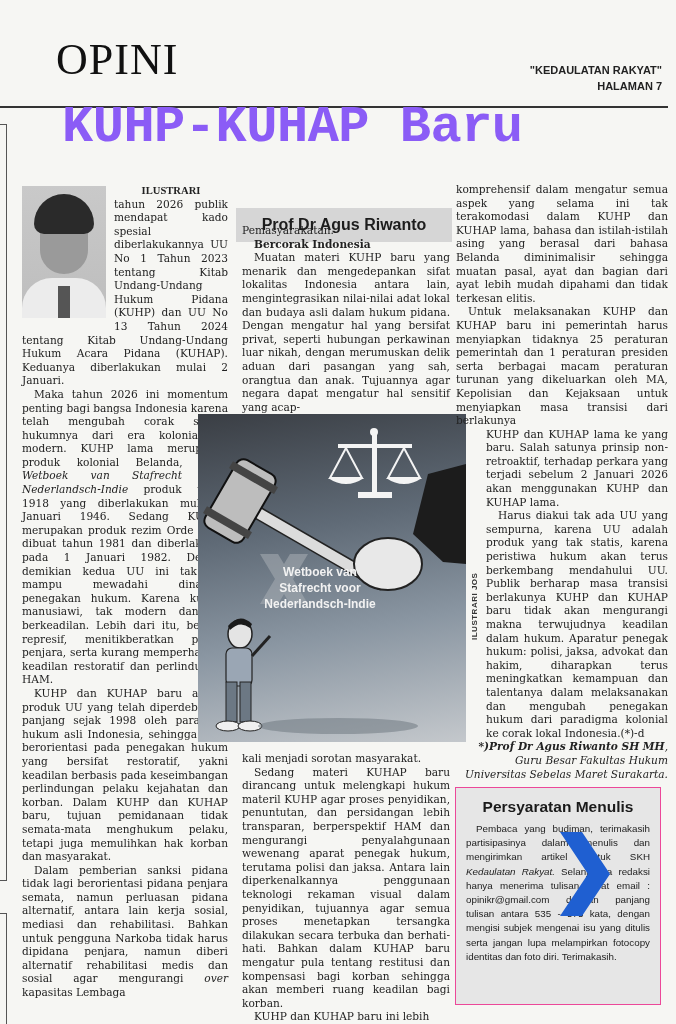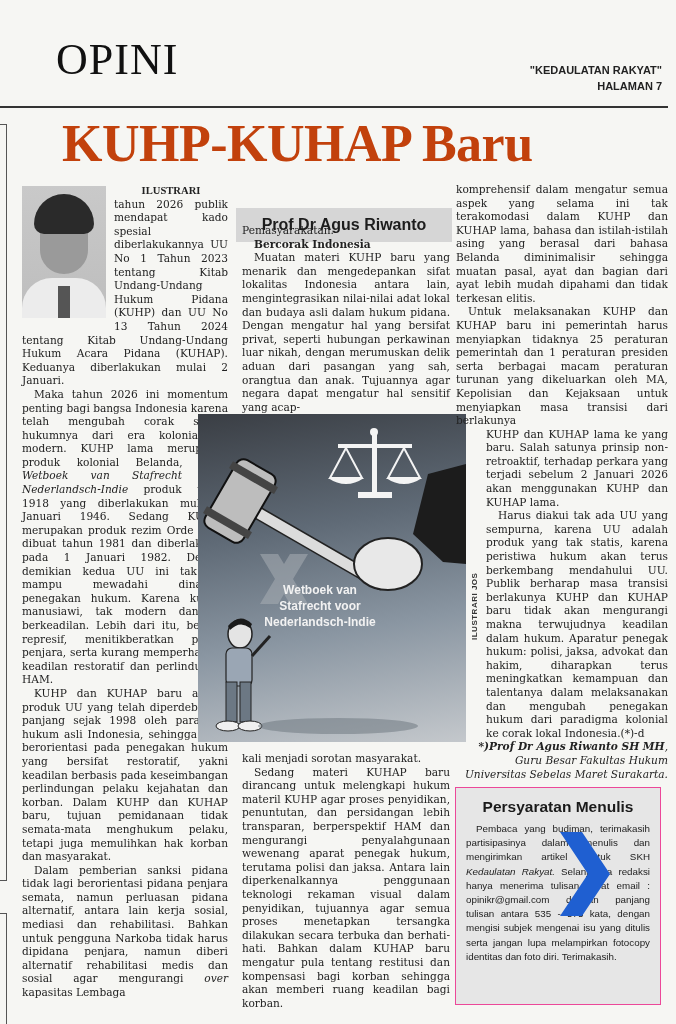--- a/index.html
+++ b/index.html
@@ -3,21 +3,21 @@
 <meta charset="utf-8">
 <style>
   * { margin: 0; padding: 0; box-sizing: border-box; }
   html, body { width: 676px; height: 1024px; background: #f6f6f3; overflow: hidden; }
   body { position: relative; font-family: "DejaVu Serif", serif; color: #1a1a1a; }
 
   .masthead-title { position: absolute; left: 56px; top: 30px; font-family: "Liberation Serif", serif; font-size: 44px; line-height: 60px; letter-spacing: 1px; color: #111; }
   .masthead-pub { position: absolute; right: 14px; top: 62px; text-align: right; font-family: "Liberation Sans", sans-serif; font-weight: bold; font-size: 11px; line-height: 16px; color: #222; }
   .masthead-rule { position: absolute; left: 0; right: 8px; top: 106px; height: 2px; background: #333; }
 
-  .headline { position: absolute; left: 62px; top: 118px; font-family: Liberation Serif, serif; font-weight: bold; font-size: 52px; line-height: 52px; color: #c2410c; letter-spacing: -0.5px; }
+  .headline { position: absolute; left: 62px; top: 102px; font-family: Liberation Mono, monospace; font-weight: bold; font-size: 52px; line-height: 52px; color: #8b5cf6; letter-spacing: -0.5px; }
 
   .left-frame-top { position: absolute; left: 0; top: 124px; width: 7px; height: 757px; border: 1px solid #555; border-left: none; }
   .left-frame-bottom { position: absolute; left: 0; top: 913px; width: 7px; height: 120px; border: 1px solid #555; border-left: none; border-bottom: none; }
 
   .col { position: absolute; font-size: 10.6px; line-height: 13.6px; text-align: justify; color: #222; }
   .col p { text-indent: 12px; }
   .col p.noindent { text-indent: 0; }
   .col1 { left: 22px; top: 184px; width: 206px; }
   .col2 { left: 242px; top: 224px; width: 208px; }
   .col3 { left: 456px; top: 183px; width: 212px; }
@@ -28,21 +28,21 @@
   .photo .shirt { position: absolute; left: 0; top: 92px; width: 84px; height: 40px; background: #ececec; border-radius: 30px 30px 0 0; }
   .photo .tie { position: absolute; left: 36px; top: 100px; width: 12px; height: 32px; background: #555; }
 
   .lead { font-family: "Liberation Serif", serif; font-weight: bold; text-align: center; }
 
   .byline { position: absolute; left: 236px; top: 185px; width: 216px; height: 34px; background: #d6d6d6; font-family: "Liberation Sans", sans-serif; font-weight: bold; font-size: 16px; line-height: 34px; text-align: center; color: #1d1d1d; margin-top: 23px; }
   .subhead { font-weight: bold; text-indent: 12px; }
 
   .illustration { position: absolute; left: 198px; top: 414px; width: 268px; height: 328px; background: linear-gradient(170deg, #3a3e44 0%, #5f6a76 35%, #8a96a2 65%, #c4c8cc 100%); overflow: hidden; }
   .illustration svg { position: absolute; left: 0; top: 0; }
-  .illus-caption { position: absolute; left: 52px; top: 150px; width: 140px; text-align: center; font-family: "Liberation Sans", sans-serif; font-weight: bold; font-size: 12px; line-height: 16px; color: #f2f2f2; margin-top: 18px; }
+  .illus-caption { position: absolute; left: 52px; top: 150px; width: 140px; text-align: center; font-family: "Liberation Sans", sans-serif; font-weight: bold; font-size: 12px; line-height: 16px; color: #f2f2f2; }
   .illus-credit { position: absolute; left: 470px; top: 640px; transform: rotate(-90deg); transform-origin: left top; font-family: "Liberation Sans", sans-serif; font-weight: bold; font-size: 8px; letter-spacing: 0.5px; color: #333; }
 
   .col3 .wrap-indent { padding-left: 30px; }
   .signature { text-align: right; font-style: italic; }
   .signature b { font-style: italic; }
 
   .sidebox { position: absolute; left: 455px; top: 787px; width: 206px; height: 218px; background: #e6e6e6; border: 1px solid #ec4899; padding: 8px 10px; font-family: "Liberation Sans", sans-serif; }
   .sidebox-title { font-size: 15.5px; font-weight: bold; color: #1a1a1a; text-align: center; margin-top: 2px; margin-bottom: 6px; }
   .sidebox-body { font-size: 9.8px; line-height: 14.2px; text-align: justify; color: #222; text-indent: 10px; }
   .chevron { position: absolute; left: 560px; top: 832px; width: 50px; height: 84px; }
@@ -130,20 +130,21 @@
     <div>Wetboek van</div>
     <div>Stafrecht voor</div>
     <div>Nederlandsch-Indie</div>
   </div>
 </div>
 <div class="illus-credit">ILUSTRARI JOS</div>
 
 <div class="col col2" style="top:752px;">
   <p class="noindent">kali menjadi sorotan masyarakat.</p>
   <p>Sedang materi KUHAP baru dirancang untuk melengkapi hukum materil KUHP agar proses penyidikan, penuntutan, dan persidangan lebih transparan, berperspektif HAM dan mengurangi penyalahgunaan wewenang aparat penegak hukum, terutama polisi dan jaksa. Antara lain diperkenalkannya penggunaan teknologi rekaman visual dalam penyidikan, tujuannya agar semua proses menetapkan tersangka dilakukan secara terbuka dan berhati-hati. Bahkan dalam KUHAP baru mengatur pula tentang restitusi dan kompensasi bagi korban sehingga akan memberi ruang keadilan bagi korban.</p>
+  <p>KUHP dan KUHAP baru ini lebih</p>
 </div>
 
 <div class="col col3">
   <p class="noindent">komprehensif dalam mengatur semua aspek yang selama ini tak terakomodasi dalam KUHP dan KUHAP lama, bahasa dan istilah-istilah asing yang berasal dari bahasa Belanda diminimalisir sehingga muatan pasal, ayat dan bagian dari ayat lebih mudah dipahami dan tidak terkesan elitis.</p>
   <p>Untuk melaksanakan KUHP dan KUHAP baru ini pemerintah harus menyiapkan tidaknya 25 peraturan pemerintah dan 1 peraturan presiden serta berbagai macam peraturan turunan yang dikeluarkan oleh MA, Kepolisian dan Kejaksaan untuk menyiapkan masa transisi dari berlakunya</p>
   <div class="wrap-indent">
     <p class="noindent">KUHP dan KUHAP lama ke yang baru. Salah satunya prinsip non-retroaktif, terhadap perkara yang terjadi sebelum 2 Januari 2026 akan menggunakan KUHP dan KUHAP lama.</p>
     <p>Harus diakui tak ada UU yang sempurna, karena UU adalah produk yang tak statis, karena peristiwa hukum akan terus berkembang mendahului UU. Publik berharap masa transisi berlakunya KUHP dan KUHAP baru tidak akan mengurangi makna terwujudnya keadilan dalam hukum. Aparatur penegak hukum: polisi, jaksa, advokat dan hakim, diharapkan terus meningkatkan kemampuan dan talentanya dalam melaksanakan dan mengubah penegakan hukum dari paradigma kolonial ke corak lokal Indonesia.(*)-d</p>
   </div>
   <p class="signature"><b>*)Prof Dr Agus Riwanto SH MH</b><span>, Guru Besar Fakultas Hukum Universitas Sebelas Maret Surakarta.</span></p>

